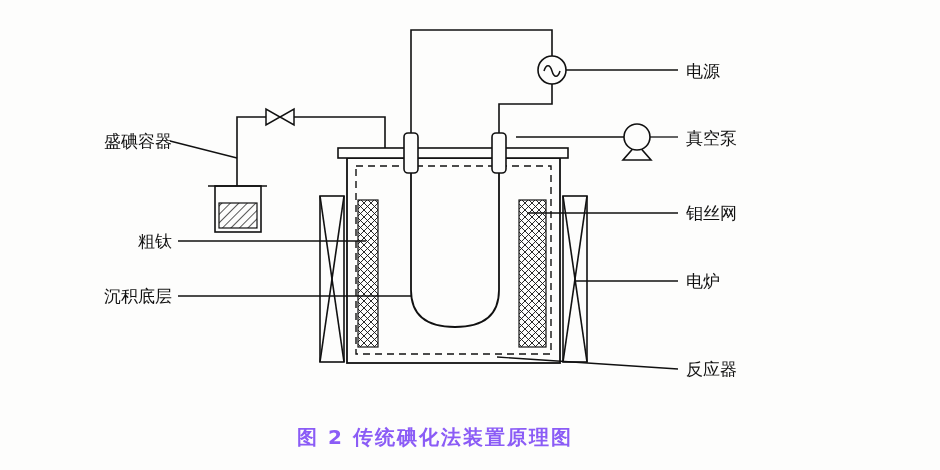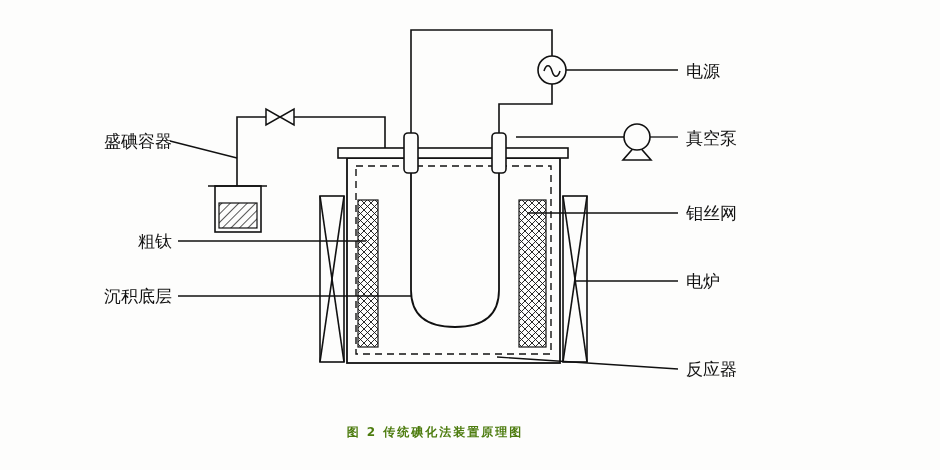--- a/index.html
+++ b/index.html
@@ -13,24 +13,24 @@
   svg{position:absolute;left:0;top:0;}
   svg text{
     font-family:"DejaVu Sans","Liberation Sans",sans-serif;
     font-size:17px;
     fill:#111111;
   }
   .caption{
     position:absolute;
     left:0;top:424px;width:870px;
     text-align:center;
-    font-size:12px;
+    font-size:20px;
     font-weight:600;
     letter-spacing:2px;
-    color:#4d7c0f;
+    color:#8b5cf6;
   }
 </style>
 </head>
 <body>
 
 <div class="page">
 
 <svg width="940" height="470" viewBox="0 0 940 470">
   <defs>
     <pattern id="diagHatch" width="6" height="6" patternUnits="userSpaceOnUse" patternTransform="rotate(45)">

